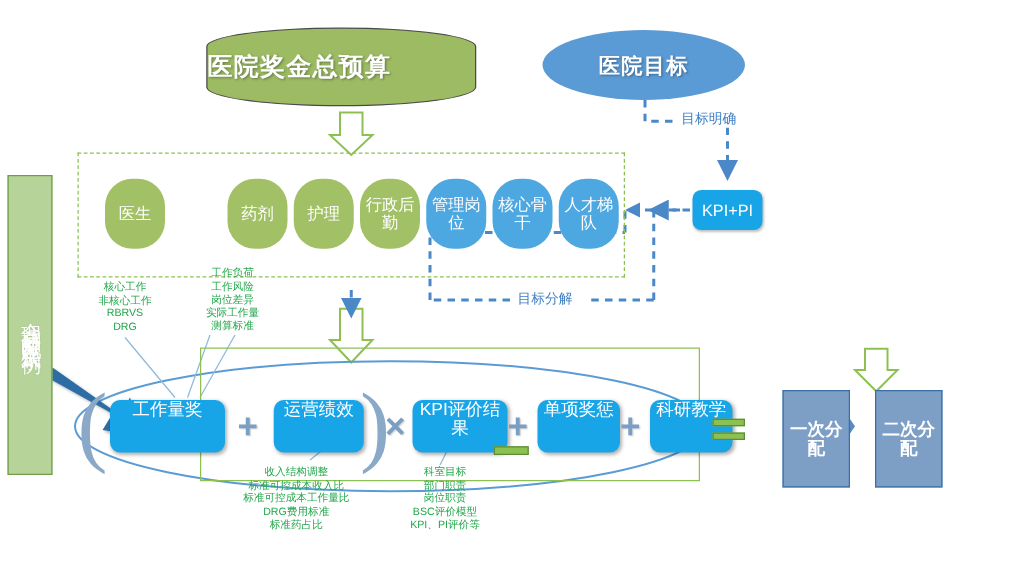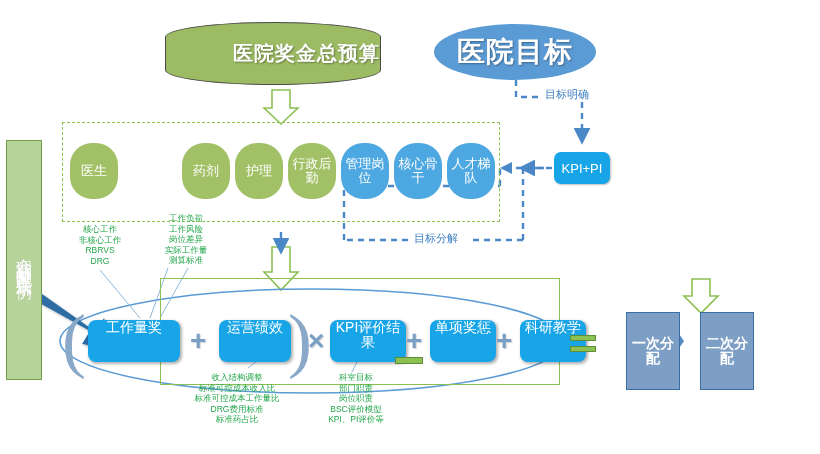--- a/index.html
+++ b/index.html
@@ -11,28 +11,28 @@
   
   .vbanner{left:6px;top:140px;width:36px;height:240px;background:#b6d49a;
            border:1.5px solid #6f9d4a;display:flex;align-items:center;justify-content:center;}
   .vbanner span{writing-mode:vertical-rl;text-orientation:upright;
            font-size:16px;color:#ffffff;letter-spacing:3px;line-height:1;
            text-shadow:0 0 1px rgba(0,0,0,.15);}
 
   
   .cyl{left:165px;top:22px;width:216px;height:63px;background:#9cbb63;
        border:1.4px solid #4a4a4a;border-radius:50%/24%;
-       display:flex;align-items:center;justify-content:flex-end;}
+       display:flex;align-items:center;justify-content:flex-start;}
   .cyl span{font-size:20px;font-weight:bold;color:#fff;letter-spacing:1px;
        text-shadow:1px 1px 2px rgba(0,0,0,.35);}
 
   
   .ellipseTop{left:434px;top:24px;width:162px;height:56px;background:#5b9bd5;
        border-radius:50%;display:flex;align-items:center;justify-content:center;}
-  .ellipseTop span{font-size:28px;font-weight:bold;color:#fff;letter-spacing:1px;
+  .ellipseTop span{font-size:17px;font-weight:bold;color:#fff;letter-spacing:1px;
        text-shadow:1px 1px 2px rgba(0,0,0,.35);}
 
   
   .dashbox{left:62px;top:122px;width:438px;height:100px;border:1.6px dashed #8cc152;}
 
   
   .pill{top:143px;width:48px;height:56px;border-radius:22px;
         display:flex;align-items:center;justify-content:center;text-align:center;
         font-size:13px;color:#fff;line-height:1.05;}
   .pill.green{background:#a2c166;}
@@ -167,21 +167,21 @@
   <div class="abs cyl">
     <span>医院奖金总预算</span>
   </div>
 
   <div class="abs ellipseTop">
     <span>医院目标</span>
   </div>
 
   <div class="abs dashbox"></div>
 
-  <div class="abs pill green" style="left:70px">
+  <div class="abs pill green" style="left:84px">
       <span>医生</span>
     </div>
   <div class="abs pill green" style="left:182px">
       <span>药剂</span>
     </div>
   <div class="abs pill green" style="left:235px">
       <span>护理</span>
     </div>
   <div class="abs pill green" style="left:288px">
       <span>行政后勤</span>

